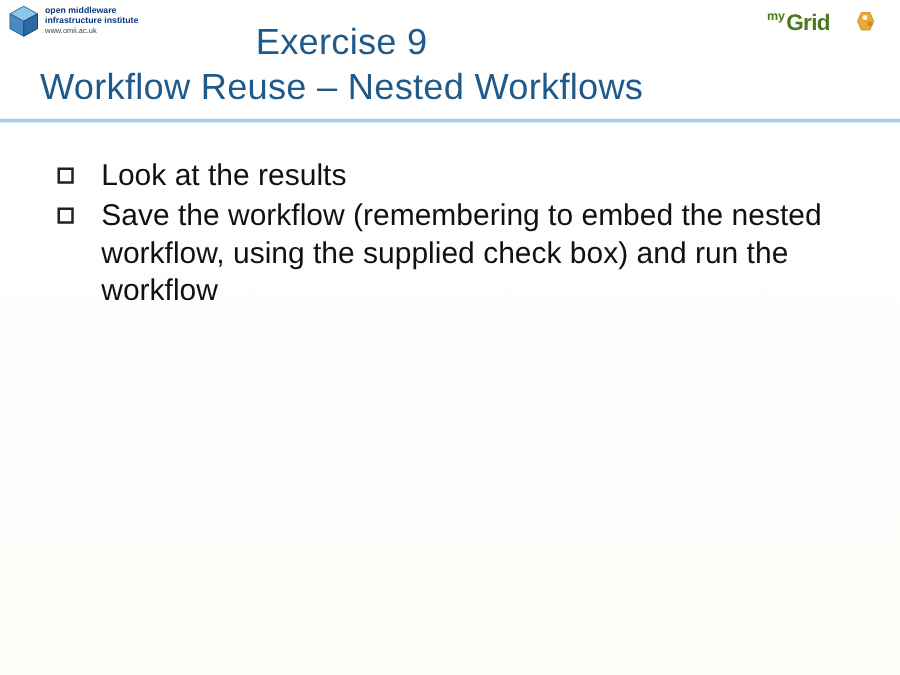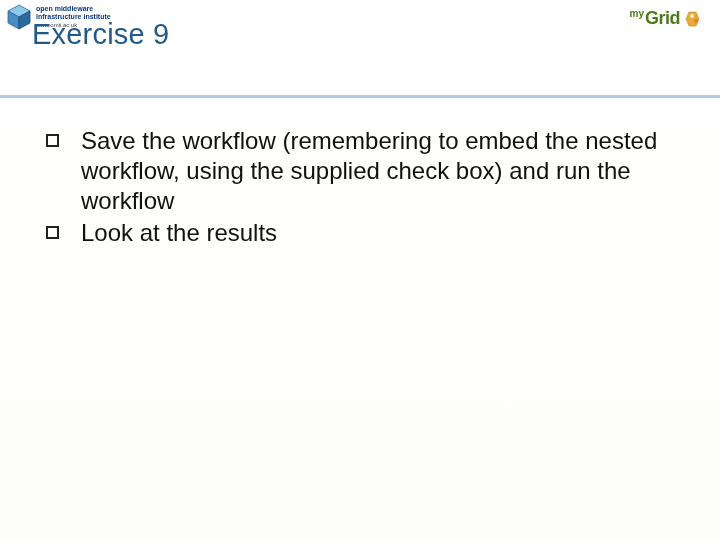--- a/index.html
+++ b/index.html
@@ -48,22 +48,21 @@
     .logo-left-sub {
       font-size: 6px;
       font-weight: normal;
       color: #444;
     }
     .logo-right {
       position: absolute;
       top: 8px;
       right: 18px;
       display: flex;
-      align-items: center;
-      gap: 2px;
+      gap: 18px;
     }
     .mygrid-my {
       font-size: 10px;
       font-weight: bold;
       color: #4a7a1a;
       vertical-align: top;
       margin-right: 1px;
     }
     .mygrid-grid {
       font-size: 18px;
@@ -142,28 +141,29 @@
         <svg width="18" height="18" viewBox="0 0 18 18">
           <polygon points="5,2 12,2 15,9 12,16 5,16 2,9" fill="#e8a83a" stroke="#c88820" stroke-width="0.6"></polygon>
           <circle cx="8" cy="6" r="2" fill="#fff4d6"></circle>
           <circle cx="12" cy="11" r="2" fill="#d88820"></circle>
         </svg>
       </span>
     </div>
 
     <div class="title-block">
       <div class="title-line">Exercise 9</div>
+      <div class="title-line">Workflow Reuse – Nested Workflows</div>
     </div>
 
   </div>
 
   <div class="content">
     <div class="bullet-item">
       <div class="bullet-marker"></div>
-      <div class="bullet-text">Save the workflow (remembering to embed the nested workflow, using the supplied check box) and run the workflow</div>
+      <div class="bullet-text">Look at the results</div>
     </div>
     <div class="bullet-item">
       <div class="bullet-marker"></div>
-      <div class="bullet-text">Look at the results</div>
+      <div class="bullet-text">Save the workflow (remembering to embed the nested workflow, using the supplied check box) and run the workflow</div>
     </div>
   </div>
 
 </div>
 
 </body></html>

